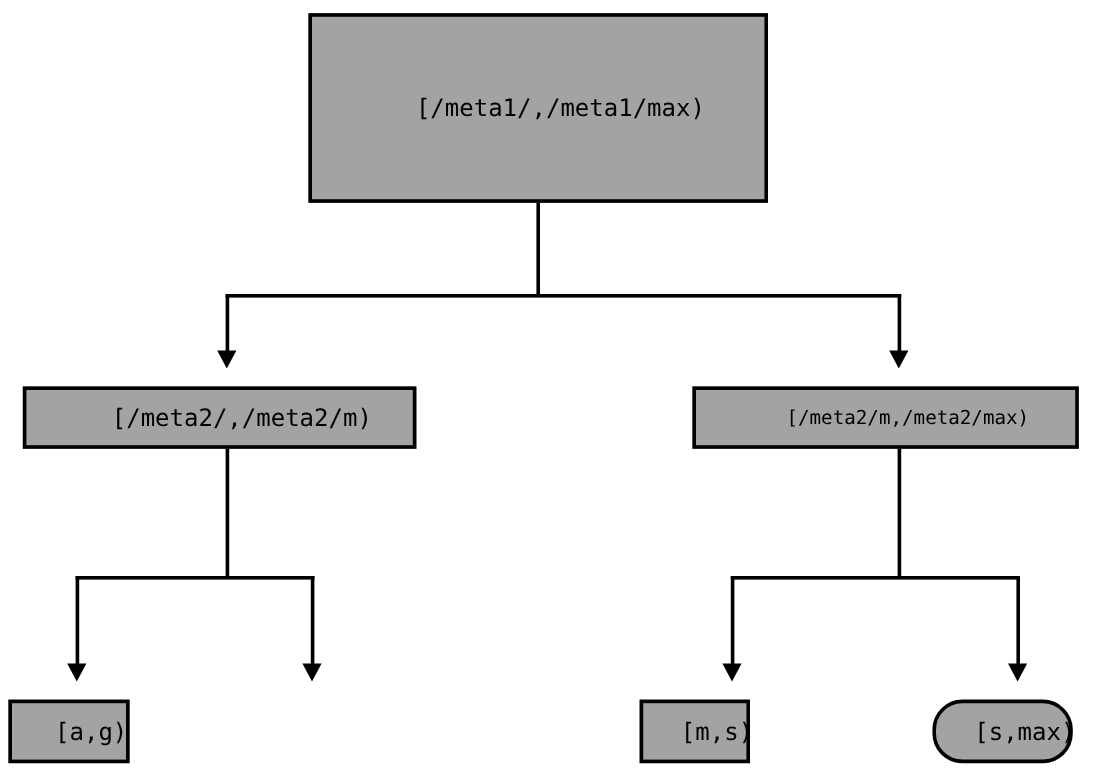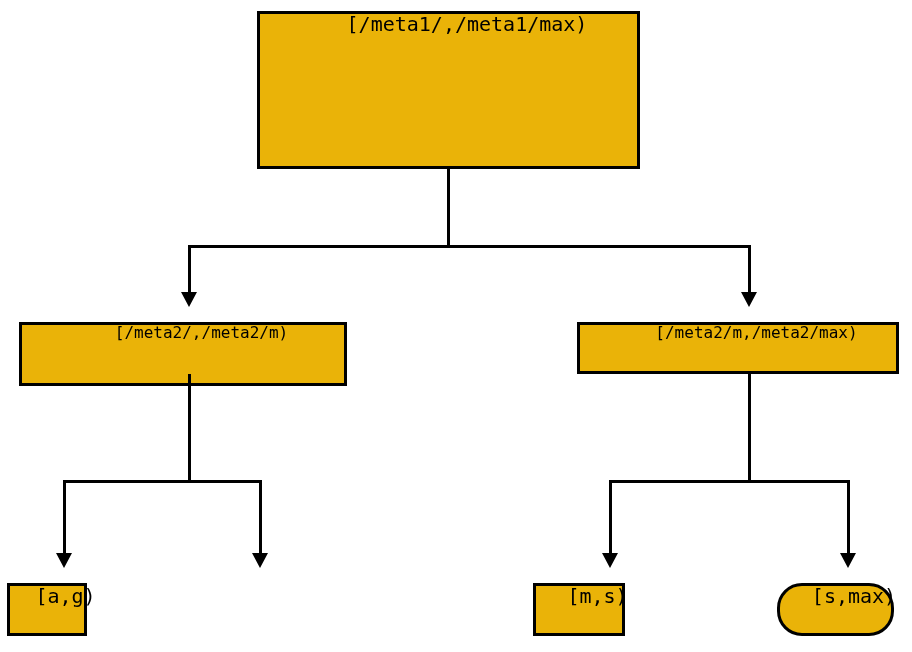--- a/index.html
+++ b/index.html
@@ -12,23 +12,23 @@
     width: 912px;
     height: 652px;
     background: #ffffff;
     font-family: "DejaVu Sans Mono", "Liberation Mono", monospace;
     overflow: hidden;
   }
   .node {
     position: absolute;
     box-sizing: border-box;
     border: 3px solid #000000;
-    background: #eab308;
+    background: #a3a3a3;
     display: flex;
-    align-items: flex-start;
+    align-items: center;
     justify-content: center;
     color: #000000;
     letter-spacing: 0px;
     white-space: nowrap;
     padding-left: 37px;
   }
   .node-label {
     display: block;
     line-height: 1;
   }
@@ -36,35 +36,35 @@
     left: 257px;
     top: 11px;
     width: 383px;
     height: 158px;
     font-size: 20px;
   }
   .node-l2-left {
     left: 19px;
     top: 322px;
     width: 328px;
-    height: 64px;
-    font-size: 16px;
+    height: 52px;
+    font-size: 20px;
   }
   .node-l2-right {
     left: 577px;
     top: 322px;
     width: 322px;
     height: 52px;
     font-size: 16px;
   }
   .node-leaf {
     height: 53px;
     font-size: 20px;
   }
-  .node-leaf-1 { left: 7px;   top: 583px; width: 80px; }
+  .node-leaf-1 { left: 7px;   top: 583px; width: 101px; }
   .node-leaf-2 { left: 203px; top: 583px; width: 100px; }
   .node-leaf-3 { left: 533px; top: 583px; width: 92px; }
   .node-leaf-4 { left: 777px; top: 583px; width: 117px; border-radius: 25px; }
 
   
   .edge-v, .edge-h {
     position: absolute;
     background: #000000;
   }
   .edge-v { width: 3px; }

